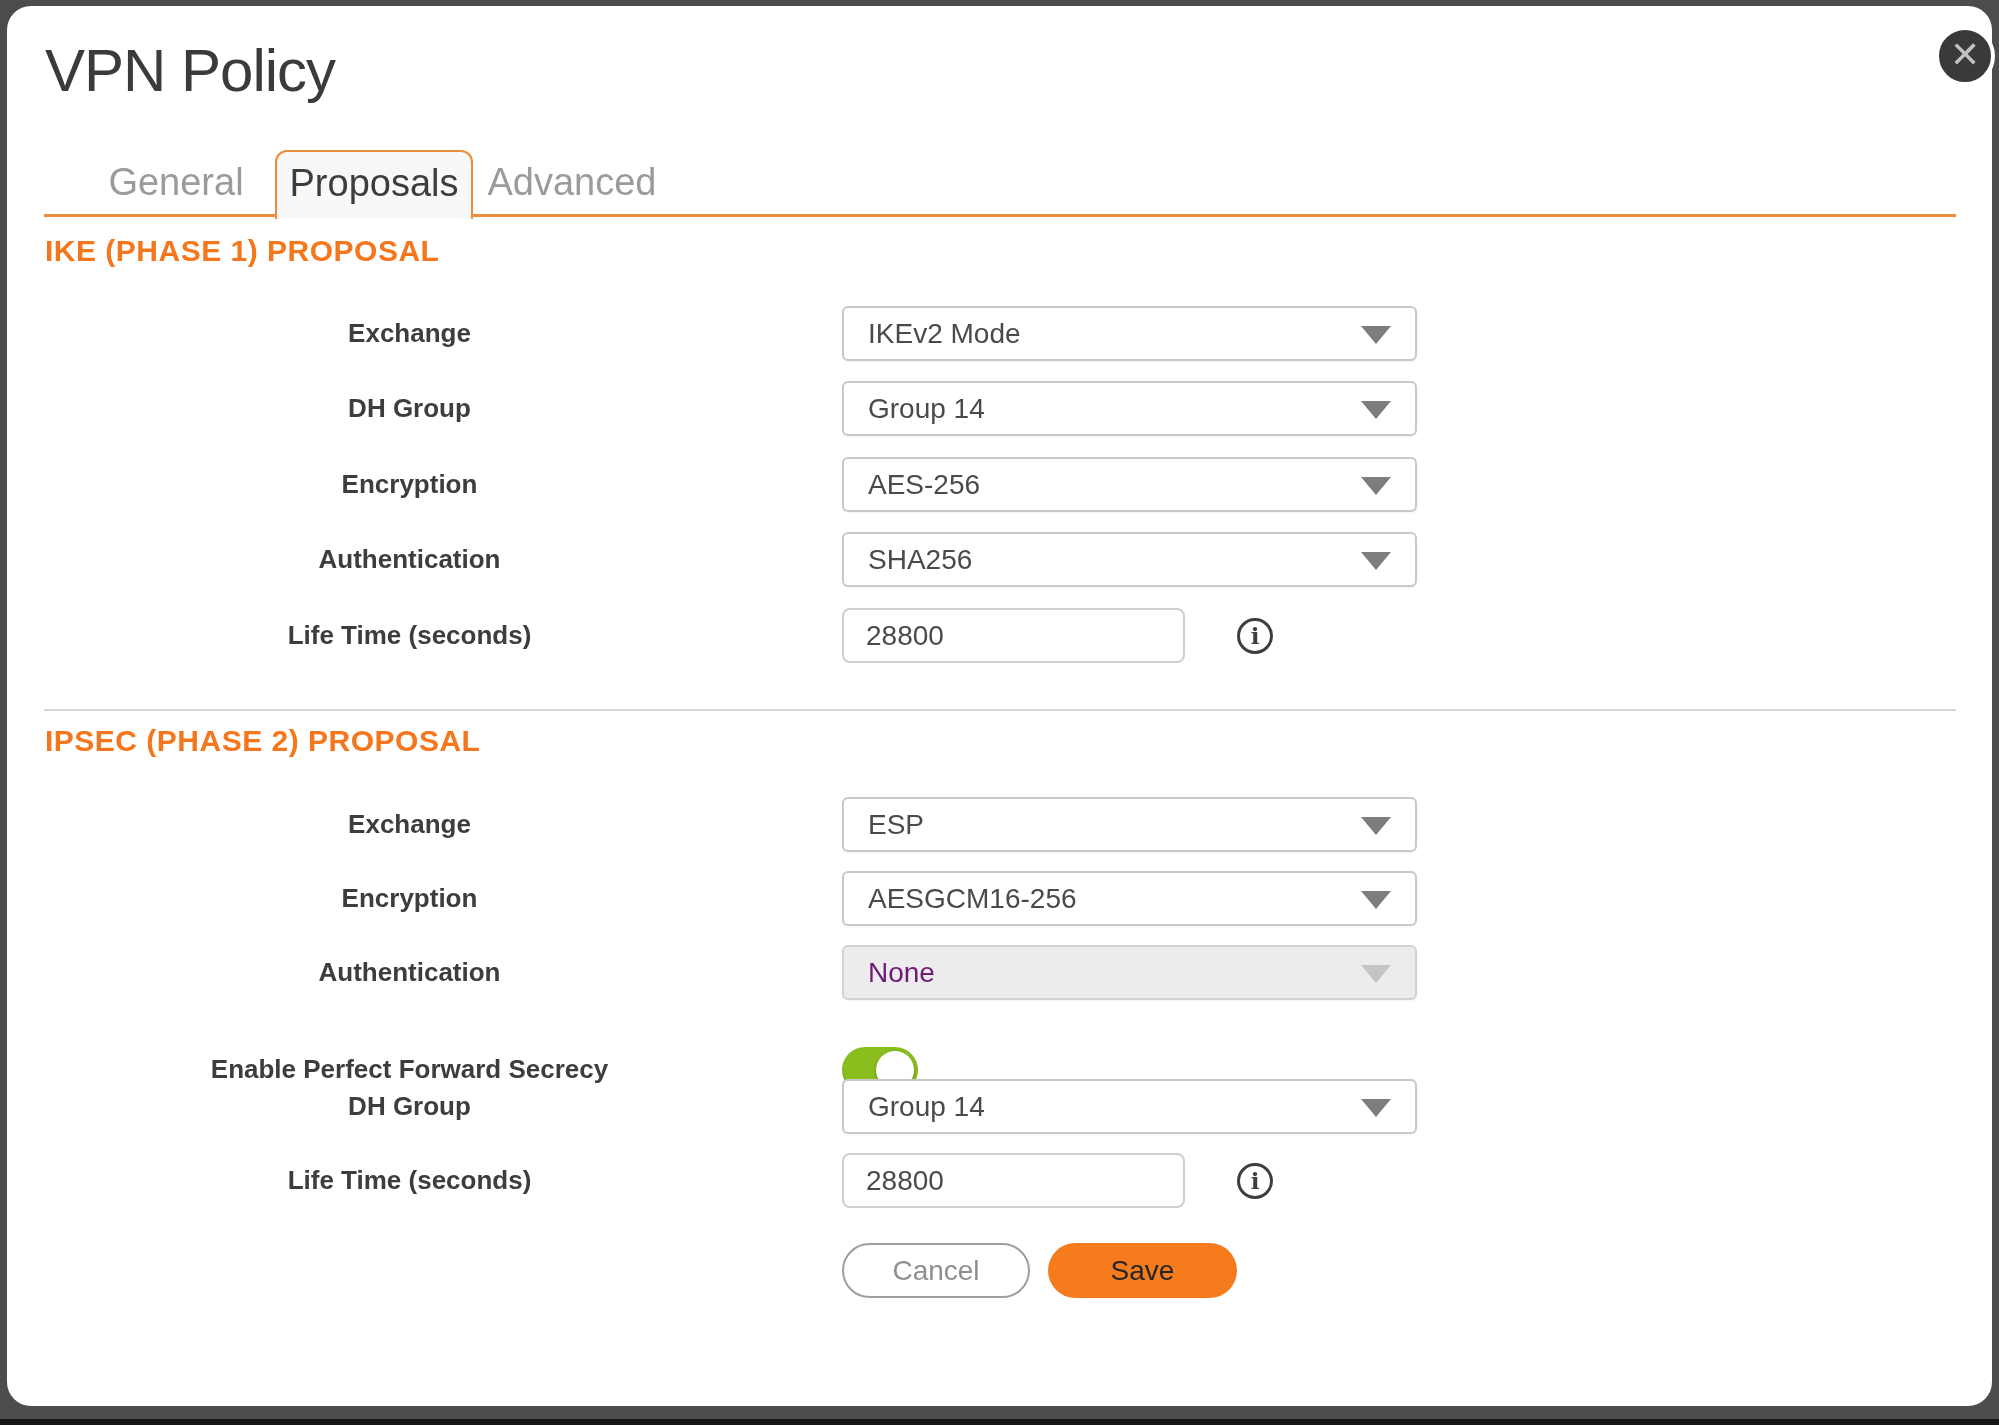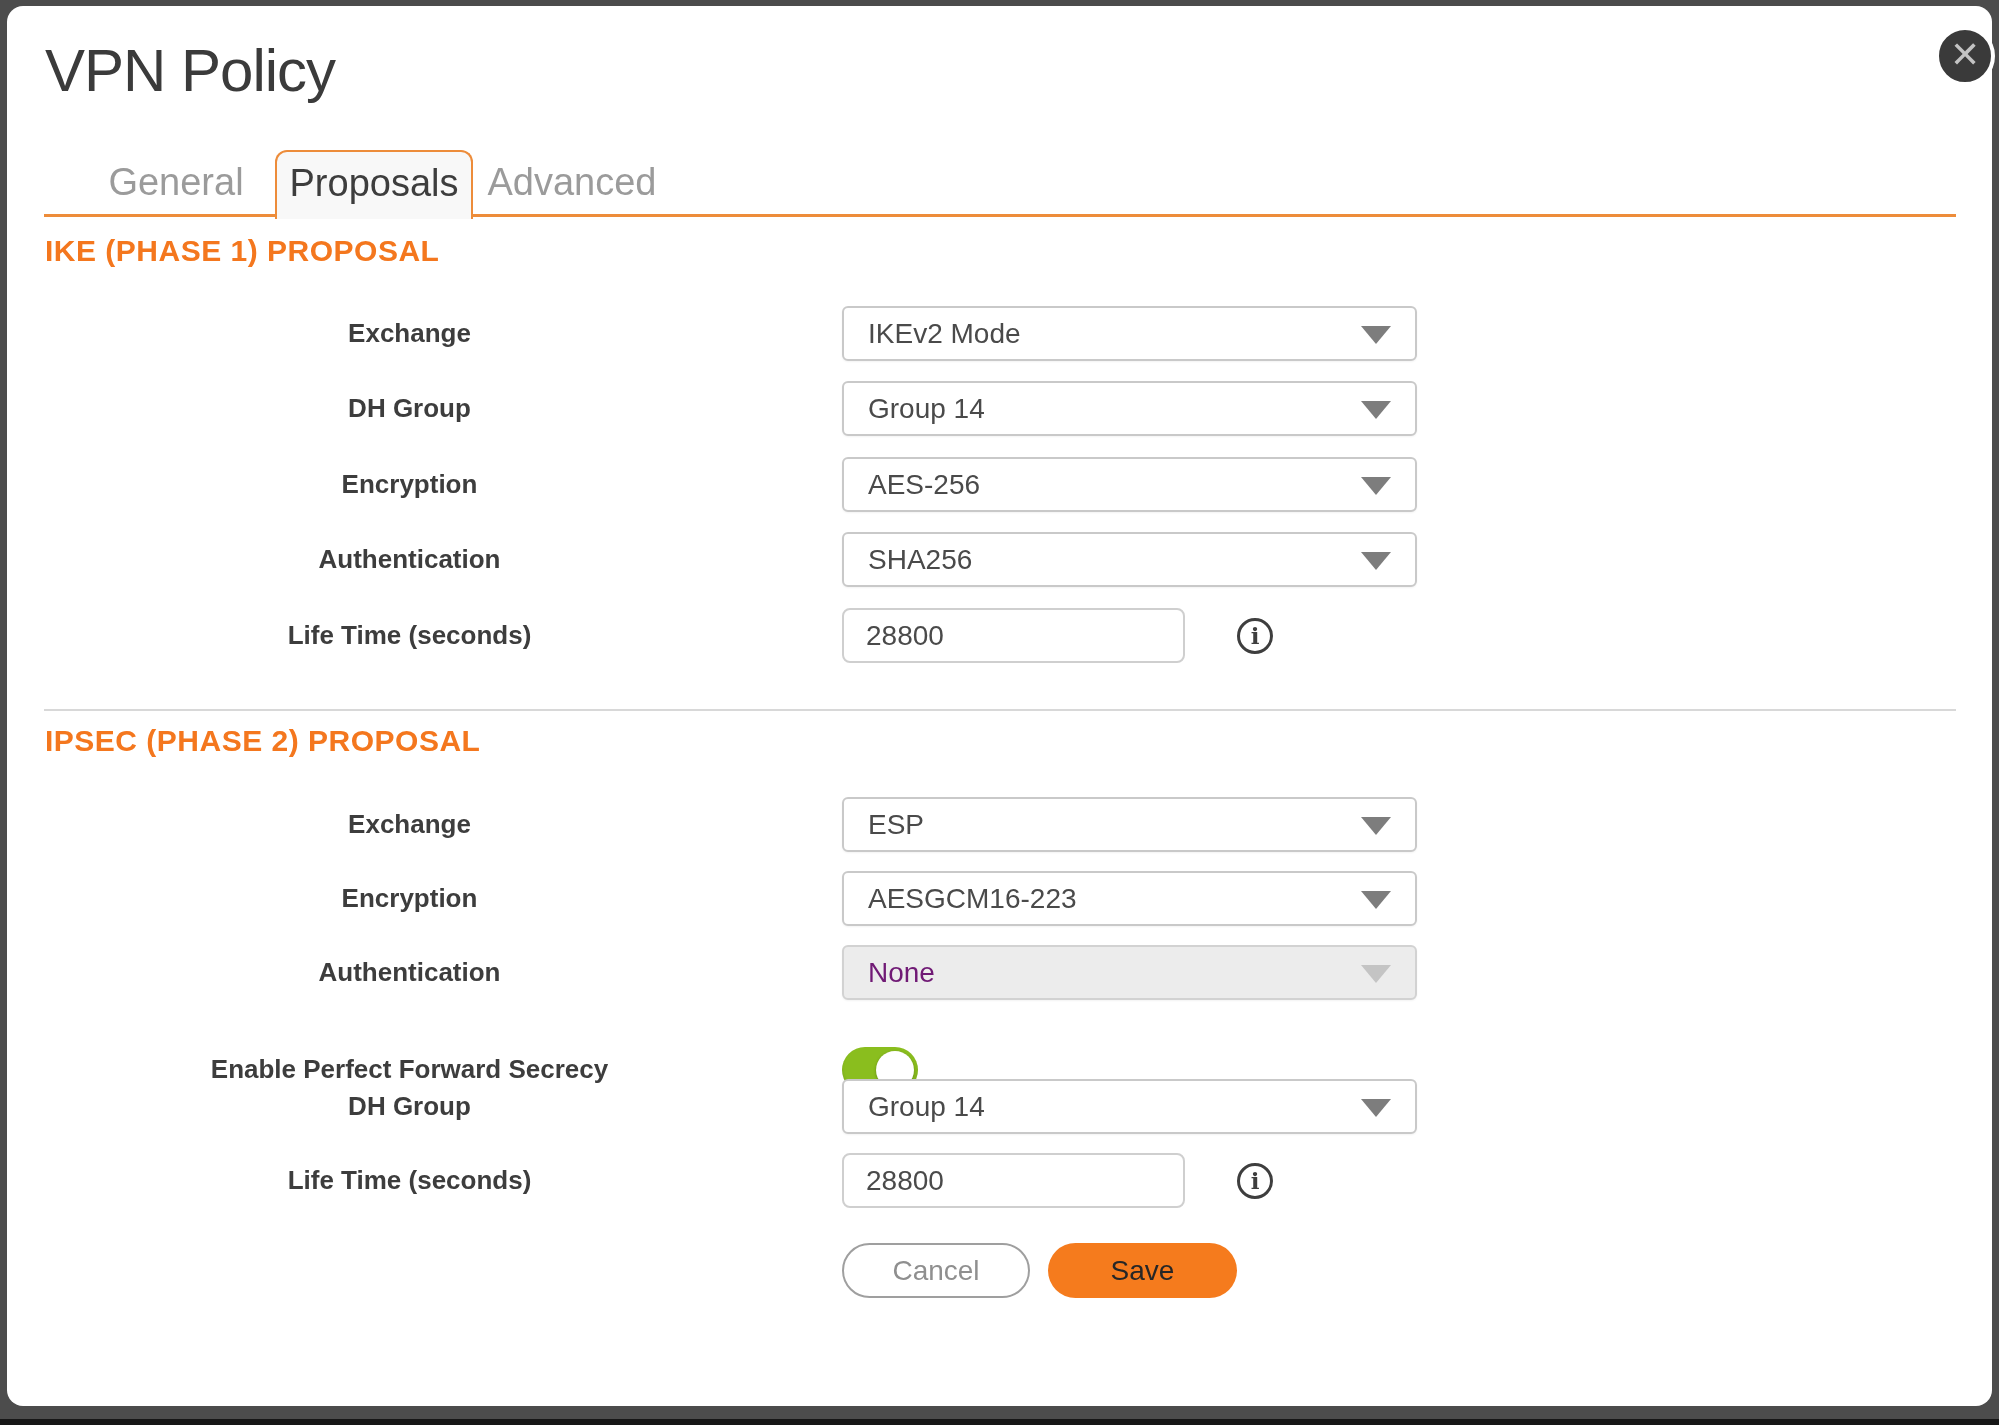--- a/index.html
+++ b/index.html
@@ -5,21 +5,21 @@
   html,body{margin:0;padding:0;background:#4c4c4c;}
   *{box-sizing:border-box;}
   .screen{
     position:relative;width:1999px;height:1425px;overflow:hidden;
     background:#4c4c4c;
     font-family:"Liberation Sans","DejaVu Sans",sans-serif;
   }
   .bottom-strip{position:absolute;left:0;bottom:0;width:100%;height:6px;background:#161616;}
   .modal{
     position:absolute;left:7px;top:6px;width:1985px;height:1400px;
-    background:#ffffff;border-radius:16px;
+    background:#ffffff;border-radius:24px;
   }
   
   .close-btn{
     position:absolute;left:1935px;top:26px;width:60px;height:60px;
     border-radius:50%;background:#3a3a3a;border:4px solid #ffffff;
     color:#c3c3c3;font-size:36px;line-height:50px;text-align:center;
     cursor:pointer;z-index:10;font-weight:400;
   }
   .title{
     position:absolute;left:38px;top:30px;
@@ -170,21 +170,21 @@
           <span>ESP</span>
           <span class="caret"></span>
         </div>
       </div>
     </div>
 
     <div class="row" style="top:865px;">
       <div class="lbl">Encryption</div>
       <div class="ctl">
         <div class="dd">
-          <span>AESGCM16-223</span>
+          <span>AESGCM16-256</span>
           <span class="caret"></span>
         </div>
       </div>
     </div>
 
     <div class="row" style="top:939px;">
       <div class="lbl">Authentication</div>
       <div class="ctl">
         <div class="dd disabled">
           <span>None</span>

